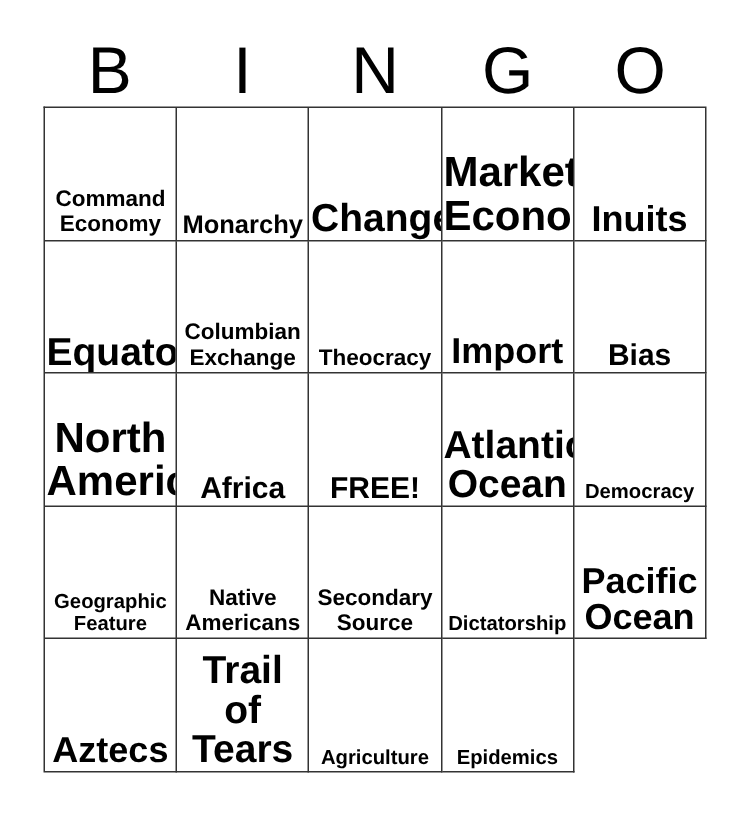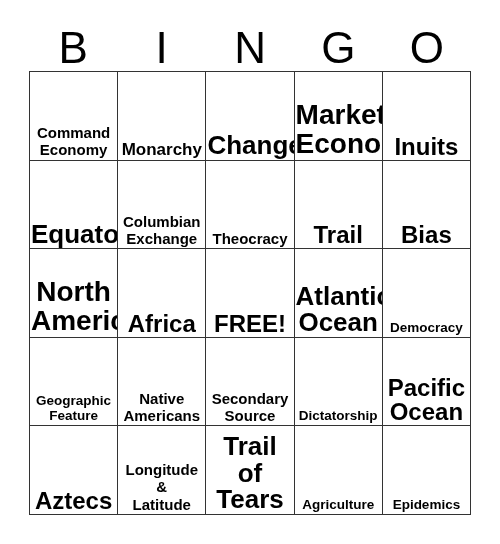--- a/index.html
+++ b/index.html
@@ -67,21 +67,21 @@
   }
   .cell-text {
     display: block;
     width: 100%;
     text-align: center;
     line-height: 1.02;
     white-space: pre-line;
     color: #000000;
   }
   
-  .fs-xxl .cell-text { font-size: 24px; line-height: 1.0; }
+  .fs-xxl .cell-text { font-size: 20px; line-height: 1.0; }
   .fs-xl  .cell-text { font-size: 24px; line-height: 1.0; }
   .fs-lg  .cell-text { font-size: 26px; line-height: 1.02; margin-top: 45px; }
   .fs-md  .cell-text { font-size: 28px; line-height: 1.05; }
   .fs-sm  .cell-text { font-size: 17px; line-height: 1.12; margin-top: 20px; }
   .fs-xs  .cell-text { font-size: 15px; line-height: 1.15; }
   .fs-xxs .cell-text { font-size: 13.5px; line-height: 1.18; }
 </style>
 </head>
 <body>
 
@@ -119,21 +119,21 @@
         <span class="cell-text">Equator</span>
       </div>
     <div class="cell fs-xs">
         <span class="cell-text">Columbian
 Exchange</span>
       </div>
     <div class="cell fs-xs">
         <span class="cell-text">Theocracy</span>
       </div>
     <div class="cell fs-xl">
-        <span class="cell-text">Trail</span>
+        <span class="cell-text">Import</span>
       </div>
     <div class="cell fs-xxl">
         <span class="cell-text">Bias</span>
       </div>
 
     <div class="cell fs-md">
         <span class="cell-text">North
 America</span>
       </div>
     <div class="cell fs-xxl">
@@ -166,25 +166,20 @@
         <span class="cell-text">Dictatorship</span>
       </div>
     <div class="cell fs-xl">
         <span class="cell-text">Pacific
 Ocean</span>
       </div>
 
     <div class="cell fs-xl">
         <span class="cell-text">Aztecs</span>
       </div>
-    <div class="cell fs-xs">
-        <span class="cell-text">Longitude
-&amp;
-Latitude</span>
-      </div>
     <div class="cell fs-lg">
         <span class="cell-text">Trail of
 Tears</span>
       </div>
     <div class="cell fs-xxs">
         <span class="cell-text">Agriculture</span>
       </div>
     <div class="cell fs-xxs">
         <span class="cell-text">Epidemics</span>
       </div>

